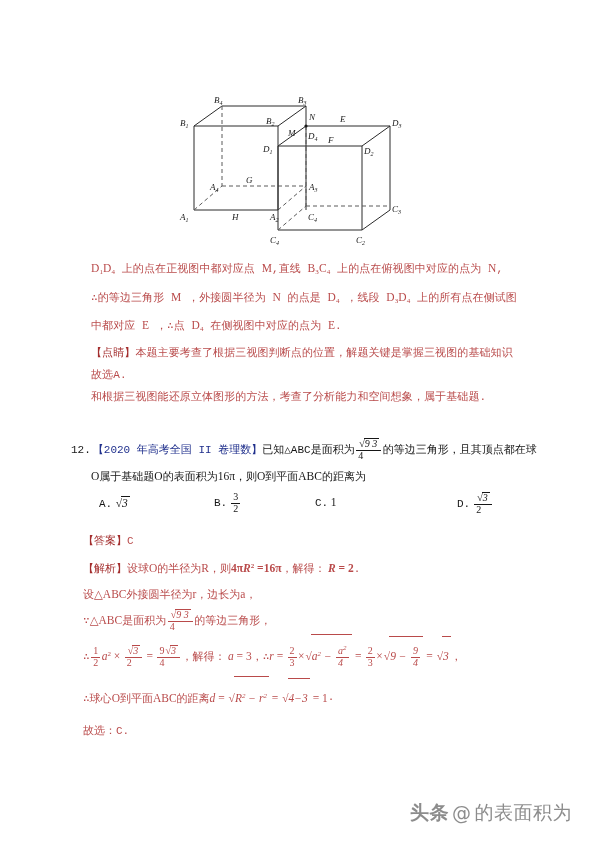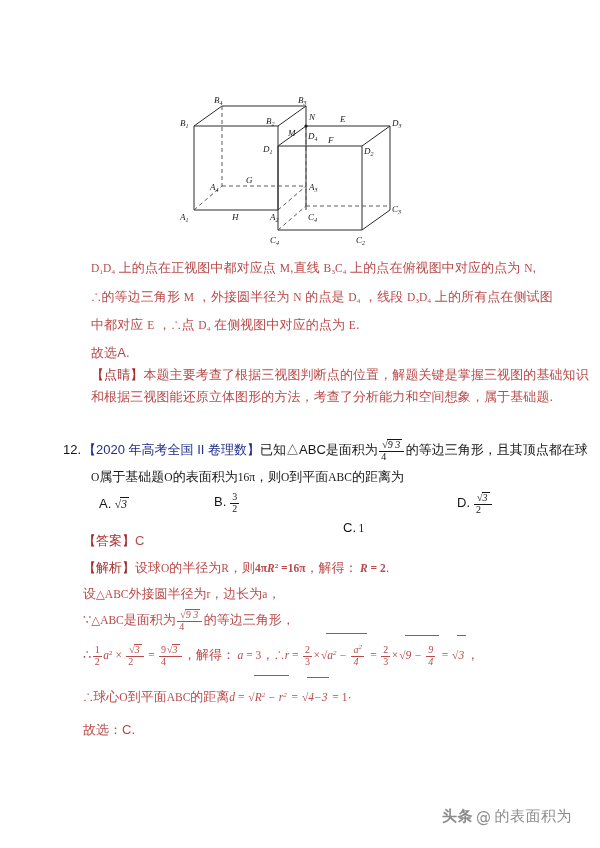--- a/index.html
+++ b/index.html
@@ -46,21 +46,21 @@
     display: block;
     font-size: 10.2px;
     line-height: 24.5px;
     white-space: nowrap;
     color: #b94a4a;
     letter-spacing: .1px;
   }
   .line.indent { padding-left: 28px; }
   .line.tight { line-height: 21px; }
 
-  .cn { font-family: Liberation Sans, sans-serif; font-size: 13px; }
+  .cn { font-family: Liberation Mono, monospace; font-size: 11px; }
   .mathi {
     font-family: "Liberation Serif", "DejaVu Serif", serif;
     font-size: 11.5px;
   }
   .mathu {
     font-family: "Liberation Serif", "DejaVu Serif", serif;
     font-size: 11.5px;
   }
   sub {
     font-size: 7px;
@@ -105,21 +105,21 @@
     left: 63px;
     top: 437px;
     width: 476px;
   }
   .q12 .qline {
     font-size: 10.2px;
     line-height: 26px;
     white-space: nowrap;
     color: #161616;
   }
-  .q12 .qnum { margin-right: 2px; }
+  .q12 .qnum { margin-right: 2px; margin-left: 8px; }
   .bracket-blue { color: #1f2f8c; }
 
   .options {
     position: absolute;
     left: 63px;
     top: 490px;
     width: 476px;
     height: 34px;
   }
   .opt {
@@ -147,21 +147,21 @@
   
   .watermark {
     position: absolute;
     right: 28px;
     bottom: 22px;
     display: flex;
     align-items: center;
     gap: 3px;
     color: #6d6d6d;
     font-family: "DejaVu Sans", "Liberation Sans", sans-serif;
-    font-size: 15px;
+    font-size: 19px;
     opacity: .78;
     letter-spacing: .5px;
   }
   .watermark .wm-brand { font-weight: bold; }
 </style>
 </head>
 <body>
 
 <div class="page">
 
@@ -223,39 +223,39 @@
   </div>
 
   <div class="body-text">
 
     <span class="line indent"><span class="mathi">D<sub>1</sub>D<sub>4</sub></span><span class="cn"> 上的点在正视图中都对应点 </span><span class="mathi">M</span><span class="cn">,直线 </span><span class="mathi">B<sub>3</sub>C<sub>4</sub></span><span class="cn"> 上的点在俯视图中对应的点为 </span><span class="mathu">N</span><span class="cn">,</span></span>
 
     <span class="line indent"><span class="cn">∴的等边三角形 </span><span class="mathi">M</span><span class="cn"> ，外接圆半径为 </span><span class="mathi">N</span><span class="cn"> 的点是 </span><span class="mathi">D<sub>4</sub></span><span class="cn"> ，线段 </span><span class="mathi">D<sub>3</sub>D<sub>4</sub></span><span class="cn"> 上的所有点在侧试图</span></span>
 
     <span class="line indent"><span class="cn">中都对应 </span><span class="mathi">E</span><span class="cn"> ，∴点 </span><span class="mathi">D<sub>4</sub></span><span class="cn"> 在侧视图中对应的点为 </span><span class="mathi">E</span><span class="cn">.</span></span>
 
+    <span class="line indent tight"><span class="cn darkred">【点睛】</span><span class="cn">本题主要考查了根据三视图判断点的位置，解题关键是掌握三视图的基础知识</span></span>
+
     <span class="line indent tight"><span class="cn">故选A.</span></span>
-
-    <span class="line indent tight"><span class="cn darkred">【点睛】</span><span class="cn">本题主要考查了根据三视图判断点的位置，解题关键是掌握三视图的基础知识</span></span>
 
     <span class="line indent tight"><span class="cn">和根据三视图能还原立体图形的方法，考查了分析能力和空间想象，属于基础题.</span></span>
   </div>
 
   <div class="q12">
     <div class="qline"><span class="cn qnum">12.</span><span class="cn bracket-blue">【2020 年高考全国 II 卷理数】</span><span class="cn">已知△ABC是面积为</span><span class="frac"><span class="num"><span class="radical">√<span class="rad-body">9 3</span></span></span><span class="den">4</span></span><span class="cn">的等边三角形，且其顶点都在球</span></div>
 
     <div class="qline" style="padding-left:28px"><span class="mathi">O</span><span class="cn">属于基础题</span><span class="mathi">O</span><span class="cn">的表面积为</span><span class="mathu">16π</span><span class="cn">，则</span><span class="mathi">O</span><span class="cn">到平面</span><span class="mathi">ABC</span><span class="cn">的距离为</span></div>
   </div>
 
   <div class="options">
     <div class="opt" style="left:36px; top:6px;"><span class="cn">A.</span>&nbsp;<span class="radical mathi">√<span class="rad-body">3</span></span></div>
 
     <div class="opt" style="left:151px; top:2px;"><span class="cn">B.</span>&nbsp;<span class="frac"><span class="num">3</span><span class="den">2</span></span></div>
 
-    <div class="opt" style="left:280px; top:6px;margin-top:24px;"><span class="cn">C.</span>&nbsp;<span class="mathu">1</span></div>
+    <div class="opt" style="left:252px; top:6px;"><span class="cn">C.</span>&nbsp;<span class="mathu">1</span></div>
 
     <div class="opt" style="left:394px; top:2px;"><span class="cn">D.</span>&nbsp;<span class="frac"><span class="num"><span class="radical">√<span class="rad-body">3</span></span></span><span class="den">2</span></span></div>
   </div>
 
   <div class="solution">
 
     <div class="sline"><span class="cn darkred">【答案】</span><span class="cn">C</span></div>
 
     <div class="sline"><span class="cn darkred">【解析】</span><span class="cn">设球</span><span class="mathu">O</span><span class="cn">的半径为</span><span class="mathi">R</span><span class="cn">，则</span><span class="mathu" style="font-weight:bold">4π<i>R</i><sup>2</sup> =16π</span><span class="cn">，解得：</span>&nbsp;<span class="mathu" style="font-weight:bold"><i>R</i> = 2</span><span class="cn">.</span></div>
 

